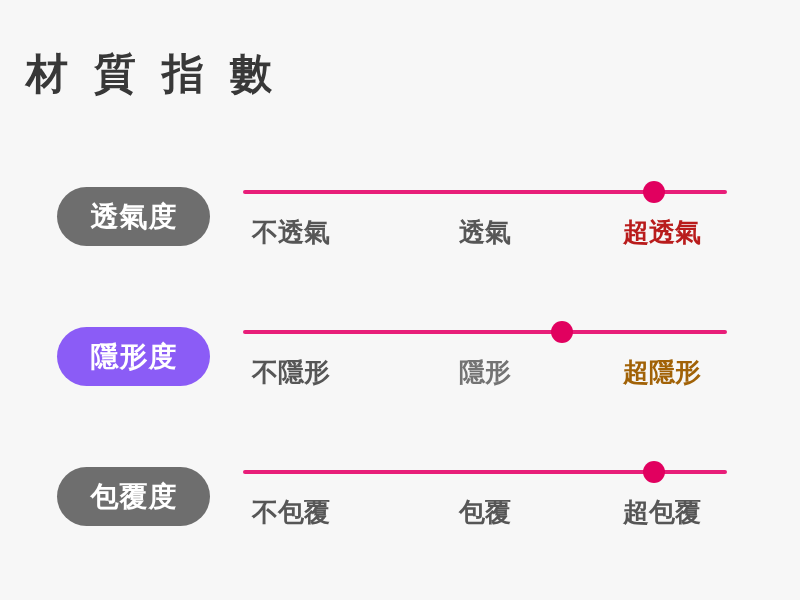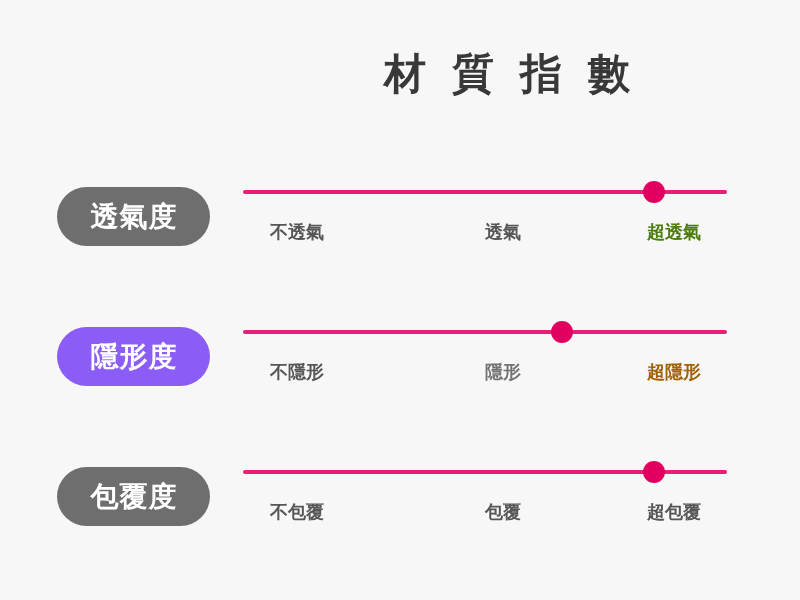--- a/index.html
+++ b/index.html
@@ -22,21 +22,21 @@
     height: 600px;
     background: #f7f7f7;
   }
 
   
   .title {
     position: absolute;
     left: 0;
     top: 48px;
     width: 656px;
-    text-align: right;
+    text-align: left;
     font-size: 42px;
     font-weight: 700;
     color: #383838;
     letter-spacing: 26px;
     
     text-indent: 26px;
     line-height: 52px;
     white-space: nowrap;
   }
 
@@ -108,26 +108,25 @@
   .ticks {
     position: absolute;
     left: 243px;
     top: 52px;
     width: 484px;
     height: 34px;
   }
   .tick {
     position: absolute;
     top: 0;
-    font-size: 18px;
+    font-size: 26px;
     font-weight: 700;
     color: #565656;
     line-height: 30px;
     white-space: nowrap;
-    margin-left: 18px;
   }
   .tick-low    { left: 9px; }
   .tick-mid    { left: 50%; transform: translateX(-50%); }
   .tick-high   { right: 26px; }
 </style>
 </head>
 <body style="background: rgb(247, 247, 247);">
 
 <div id="infographic">
 
@@ -137,21 +136,21 @@
     <div class="pill" style="background: rgb(110, 110, 110);">
       <span class="pill-label" style="color: rgb(255, 255, 255);">透氣度</span>
     </div>
     <div class="slider">
       <div class="track" style="background: rgb(232, 30, 121);"></div>
       <div class="knob" style="left: 85%; background: rgb(225, 0, 95);"></div>
     </div>
     <div class="ticks">
       <span class="tick tick-low" style="color: rgb(86, 86, 86);">不透氣</span>
       <span class="tick tick-mid" style="color: rgb(86, 86, 86);">透氣</span>
-      <span class="tick tick-high" style="color: #4d7c0f;">超透氣</span>
+      <span class="tick tick-high" style="color: #b91c1c;">超透氣</span>
     </div>
   </div>
 
   <div class="row row-1">
     <div class="pill" style="background: #8b5cf6;">
       <span class="pill-label" style="color: rgb(255, 255, 255);">隱形度</span>
     </div>
     <div class="slider">
       <div class="track" style="background: rgb(232, 30, 121);"></div>
       <div class="knob" style="left: 66%; background: rgb(225, 0, 95);"></div>

